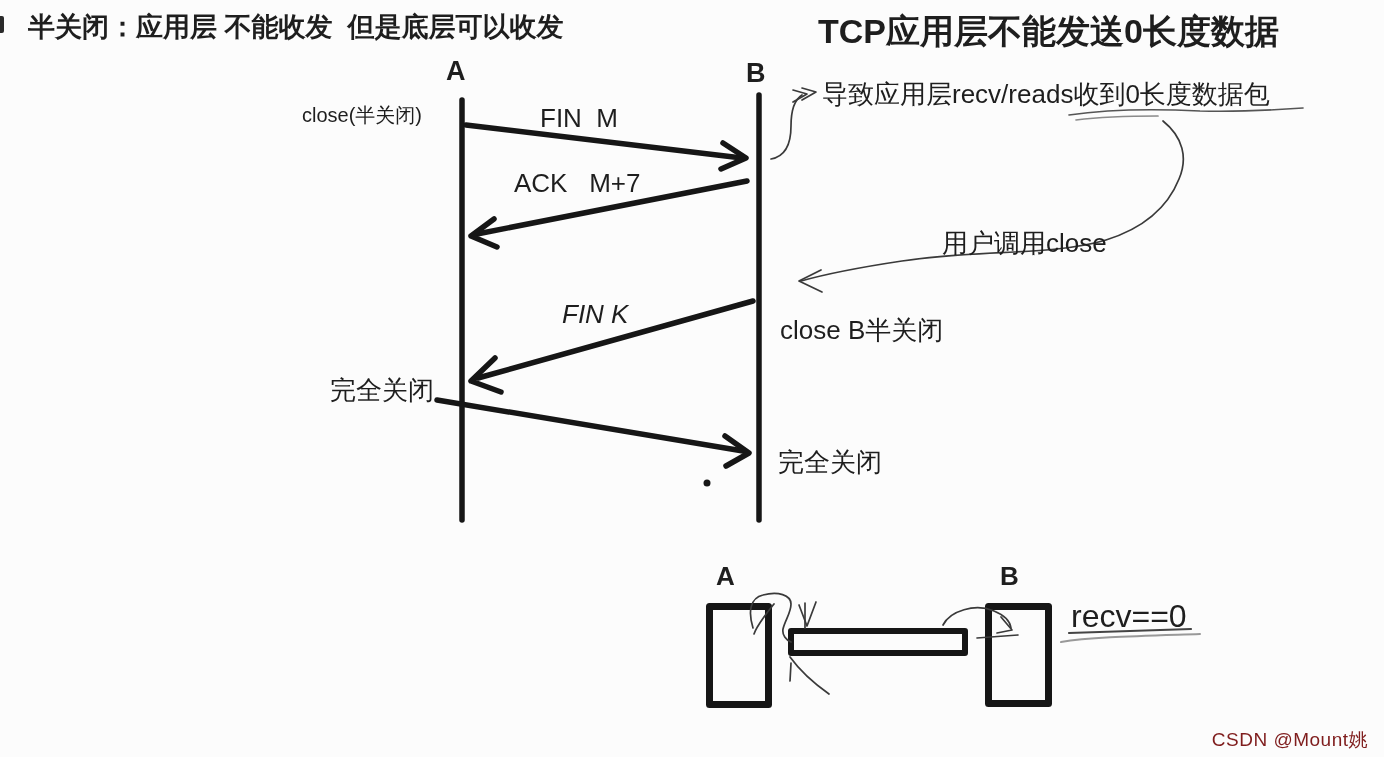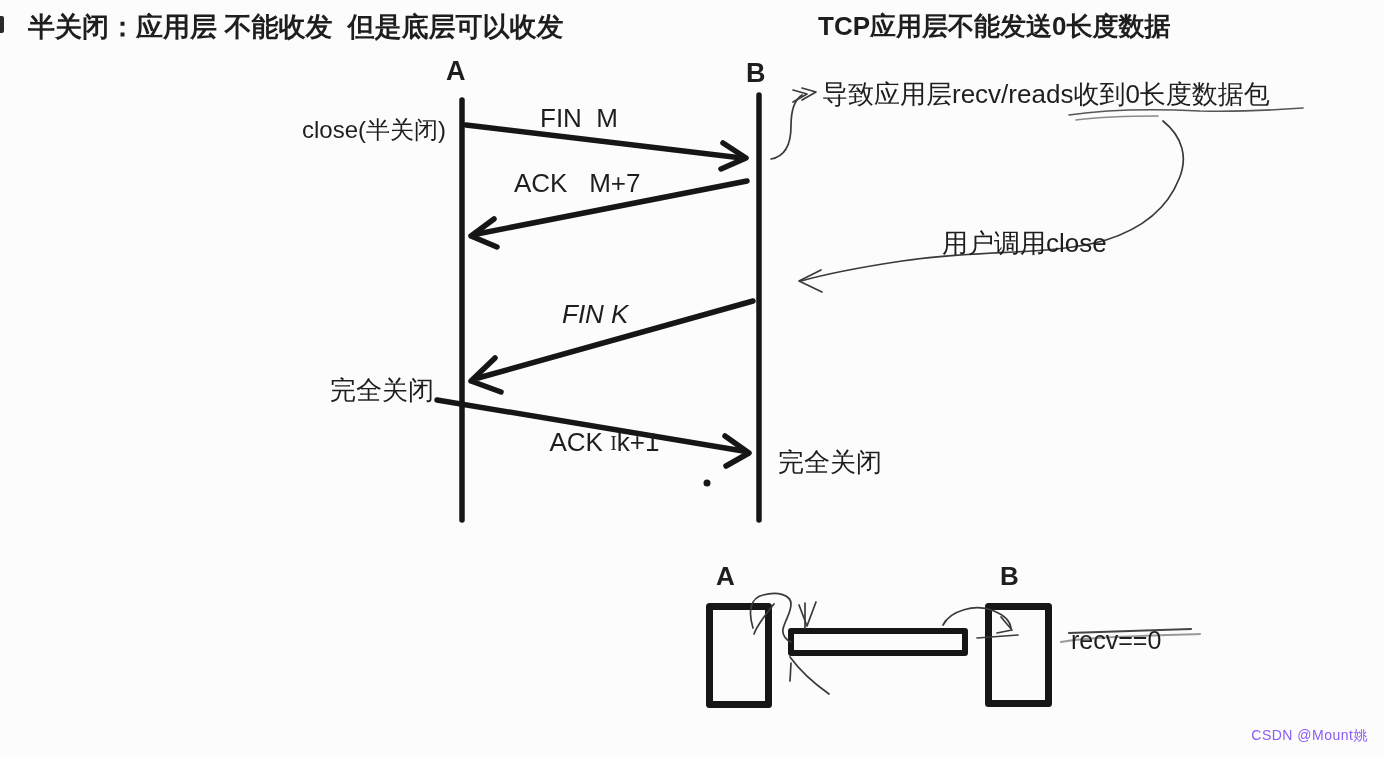--- a/index.html
+++ b/index.html
@@ -8,22 +8,22 @@
     background:#fcfcfc;
     font-family:"Liberation Sans","DejaVu Sans",sans-serif;
     color:#1e1e1e;
   }
   svg.ink{position:absolute;left:0;top:0;pointer-events:none;}
   .txt{position:absolute;white-space:pre;font-weight:500;line-height:1.15;}
   .big{font-size:26px;}
   .head{font-size:27px;font-weight:600;}
   .cursor-i{font-family:"Liberation Serif","DejaVu Serif",serif;font-size:20px;vertical-align:1px;}
   .watermark{
-    position:absolute;right:16px;top:727px;font-size:14px;
-    color:#8b5cf6;font-weight:400;letter-spacing:.5px;white-space:pre;
+    position:absolute;right:16px;top:727px;font-size:19px;
+    color:#7f1d1d;font-weight:400;letter-spacing:.5px;white-space:pre;
   }
   .edge-sliver{position:absolute;left:0;top:16px;width:4px;height:17px;background:#2a2a2a;border-radius:0 2px 2px 0;}
 </style>
 </head>
 <body>
 
 <div id="stage">
 
   <div class="edge-sliver"></div>
 
@@ -94,39 +94,37 @@
       </g>
 
       <g>
         <path d="M1069 633 L1191 629" stroke="#444444" stroke-width="2.2"></path>
         <path d="M1061 642 C1090 637 1140 636 1200 634" stroke="#999999" stroke-width="2"></path>
       </g>
     </g>
   </svg>
 
   <div class="txt head" style="left:28px;top:12px;font-size:27px;">半关闭：应用层 不能收发  但是底层可以收发</div>
-  <div class="txt head" style="left:818px;top:12px;font-size:26px;">TCP应用层不能发送0长度数据</div>
+  <div class="txt head" style="left:818px;top:12px;font-size:34px;">TCP应用层不能发送0长度数据</div>
 
   <div class="txt head" style="left:446px;top:56px;">A</div>
   <div class="txt head" style="left:746px;top:58px;">B</div>
 
-  <div class="txt" style="left:302px;top:116px;font-size:24px;">close(半关闭)</div>
+  <div class="txt" style="left:302px;top:104px;font-size:20px;">close(半关闭)</div>
 
   <div class="txt big" style="left:540px;top:104px;">FIN  M</div>
   <div class="txt big" style="left:514px;top:169px;">ACK   M+7</div>
   <div class="txt big" style="left:562px;top:300px;font-style:italic;">FIN K</div>
 
-  <div class="txt big" style="left:522px;top:398px;">
-    <span>ACK </span><span class="cursor-i">I</span><span>k+1</span>
-  </div>
 
+  <div class="txt big" style="left:780px;top:316px;">close B半关闭</div>
   <div class="txt big" style="left:330px;top:376px;">完全关闭</div>
   <div class="txt big" style="left:778px;top:448px;">完全关闭</div>
 
   <div class="txt big" style="left:822px;top:80px;">导致应用层recv/reads收到0长度数据包</div>
   <div class="txt big" style="left:942px;top:229px;">用户调用close</div>
 
   <div class="txt head" style="left:716px;top:562px;font-size:26px;">A</div>
   <div class="txt head" style="left:1000px;top:562px;font-size:26px;">B</div>
-  <div class="txt" style="left:1071px;top:626px;font-size:25px;">recv==0</div>
+  <div class="txt" style="left:1071px;top:598px;font-size:32px;">recv==0</div>
 
   <div class="watermark">CSDN @Mount姚</div>
 </div>
 
 </body></html>

